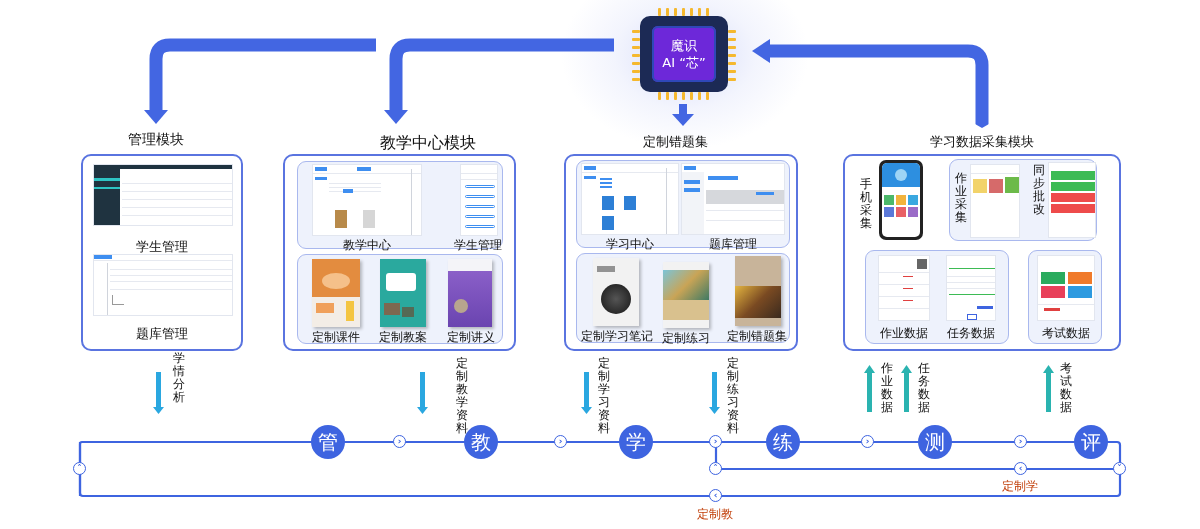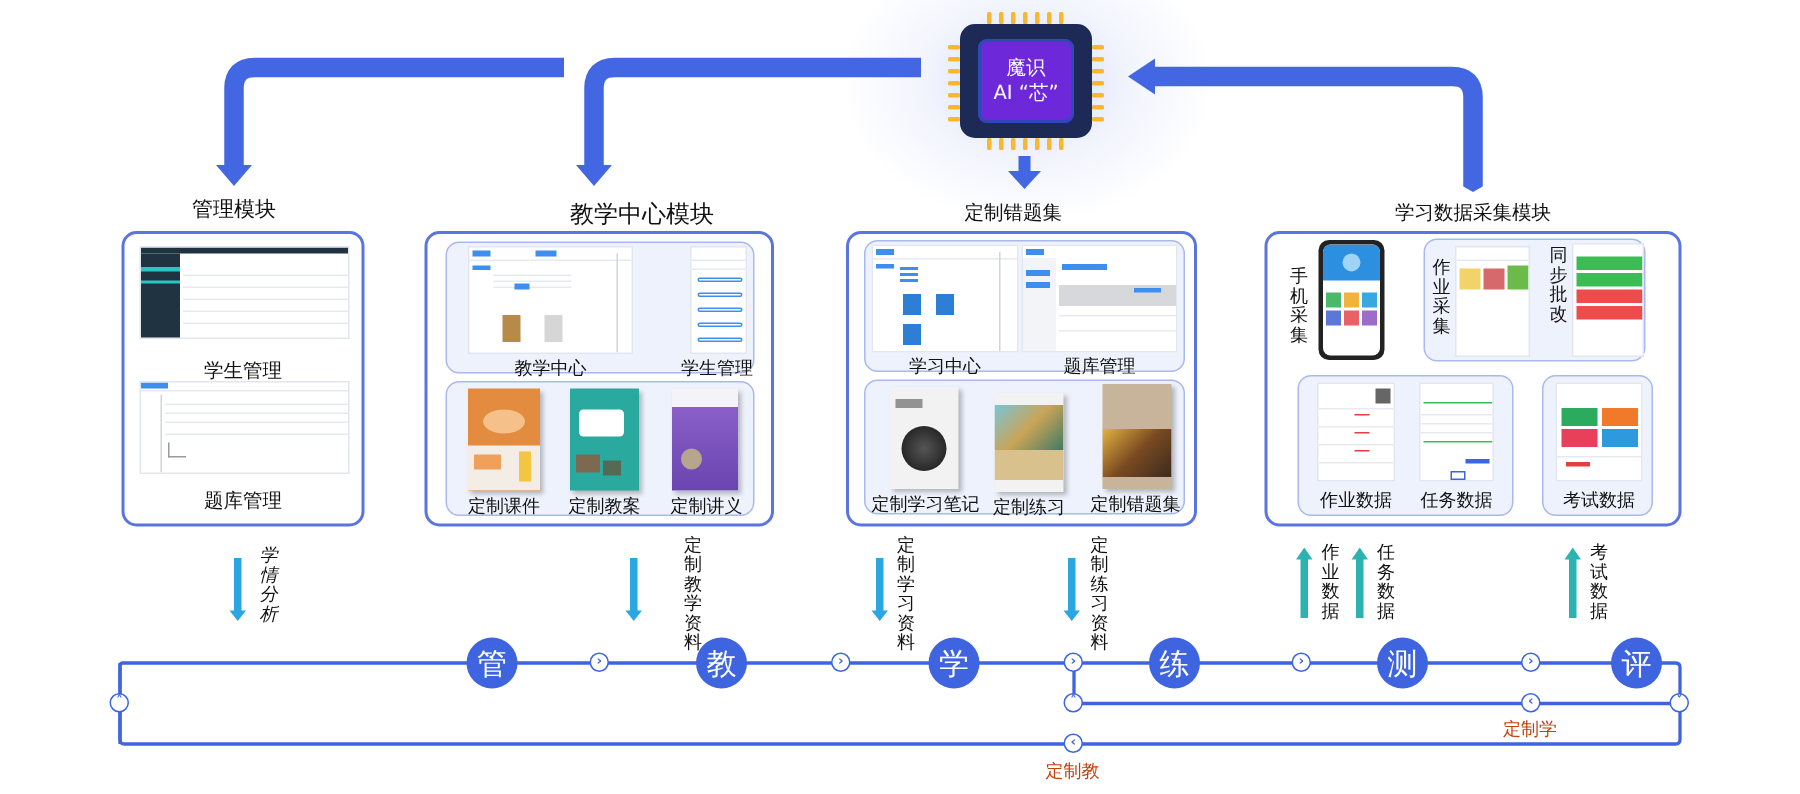--- a/index.html
+++ b/index.html
@@ -319,21 +319,21 @@
   <g>
       <rect x="904" y="12" width="5" height="40" fill="#2ab3b0"></rect>
       <polygon points="901,13 912,13 906.5,5" fill="#2ab3b0"></polygon>
     </g>
   <g>
       <rect x="1046" y="12" width="5" height="40" fill="#2ab3b0"></rect>
       <polygon points="1043,13 1054,13 1048.5,5" fill="#2ab3b0"></polygon>
     </g>
 </svg>
 
-<div class="vlabel" style="left:172px;top:364px;font-style:italic;">学情分析</div>
+<div class="vlabel" style="left:172px;top:352px;">学情分析</div>
 <div class="vlabel" style="left:455px;top:357px;">定制教学资料</div>
 <div class="vlabel" style="left:597px;top:357px;">定制学习资料</div>
 <div class="vlabel" style="left:726px;top:357px;">定制练习资料</div>
 <div class="vlabel" style="left:880px;top:362px;">作业数据</div>
 <div class="vlabel" style="left:917px;top:362px;">任务数据</div>
 <div class="vlabel" style="left:1059px;top:362px;">考试数据</div>
 
 <svg class="abs" style="left:0;top:420px" width="1200" height="109">
 
   <path d="M 80 24 L 80 22 L 80 22" fill="none"></path>

